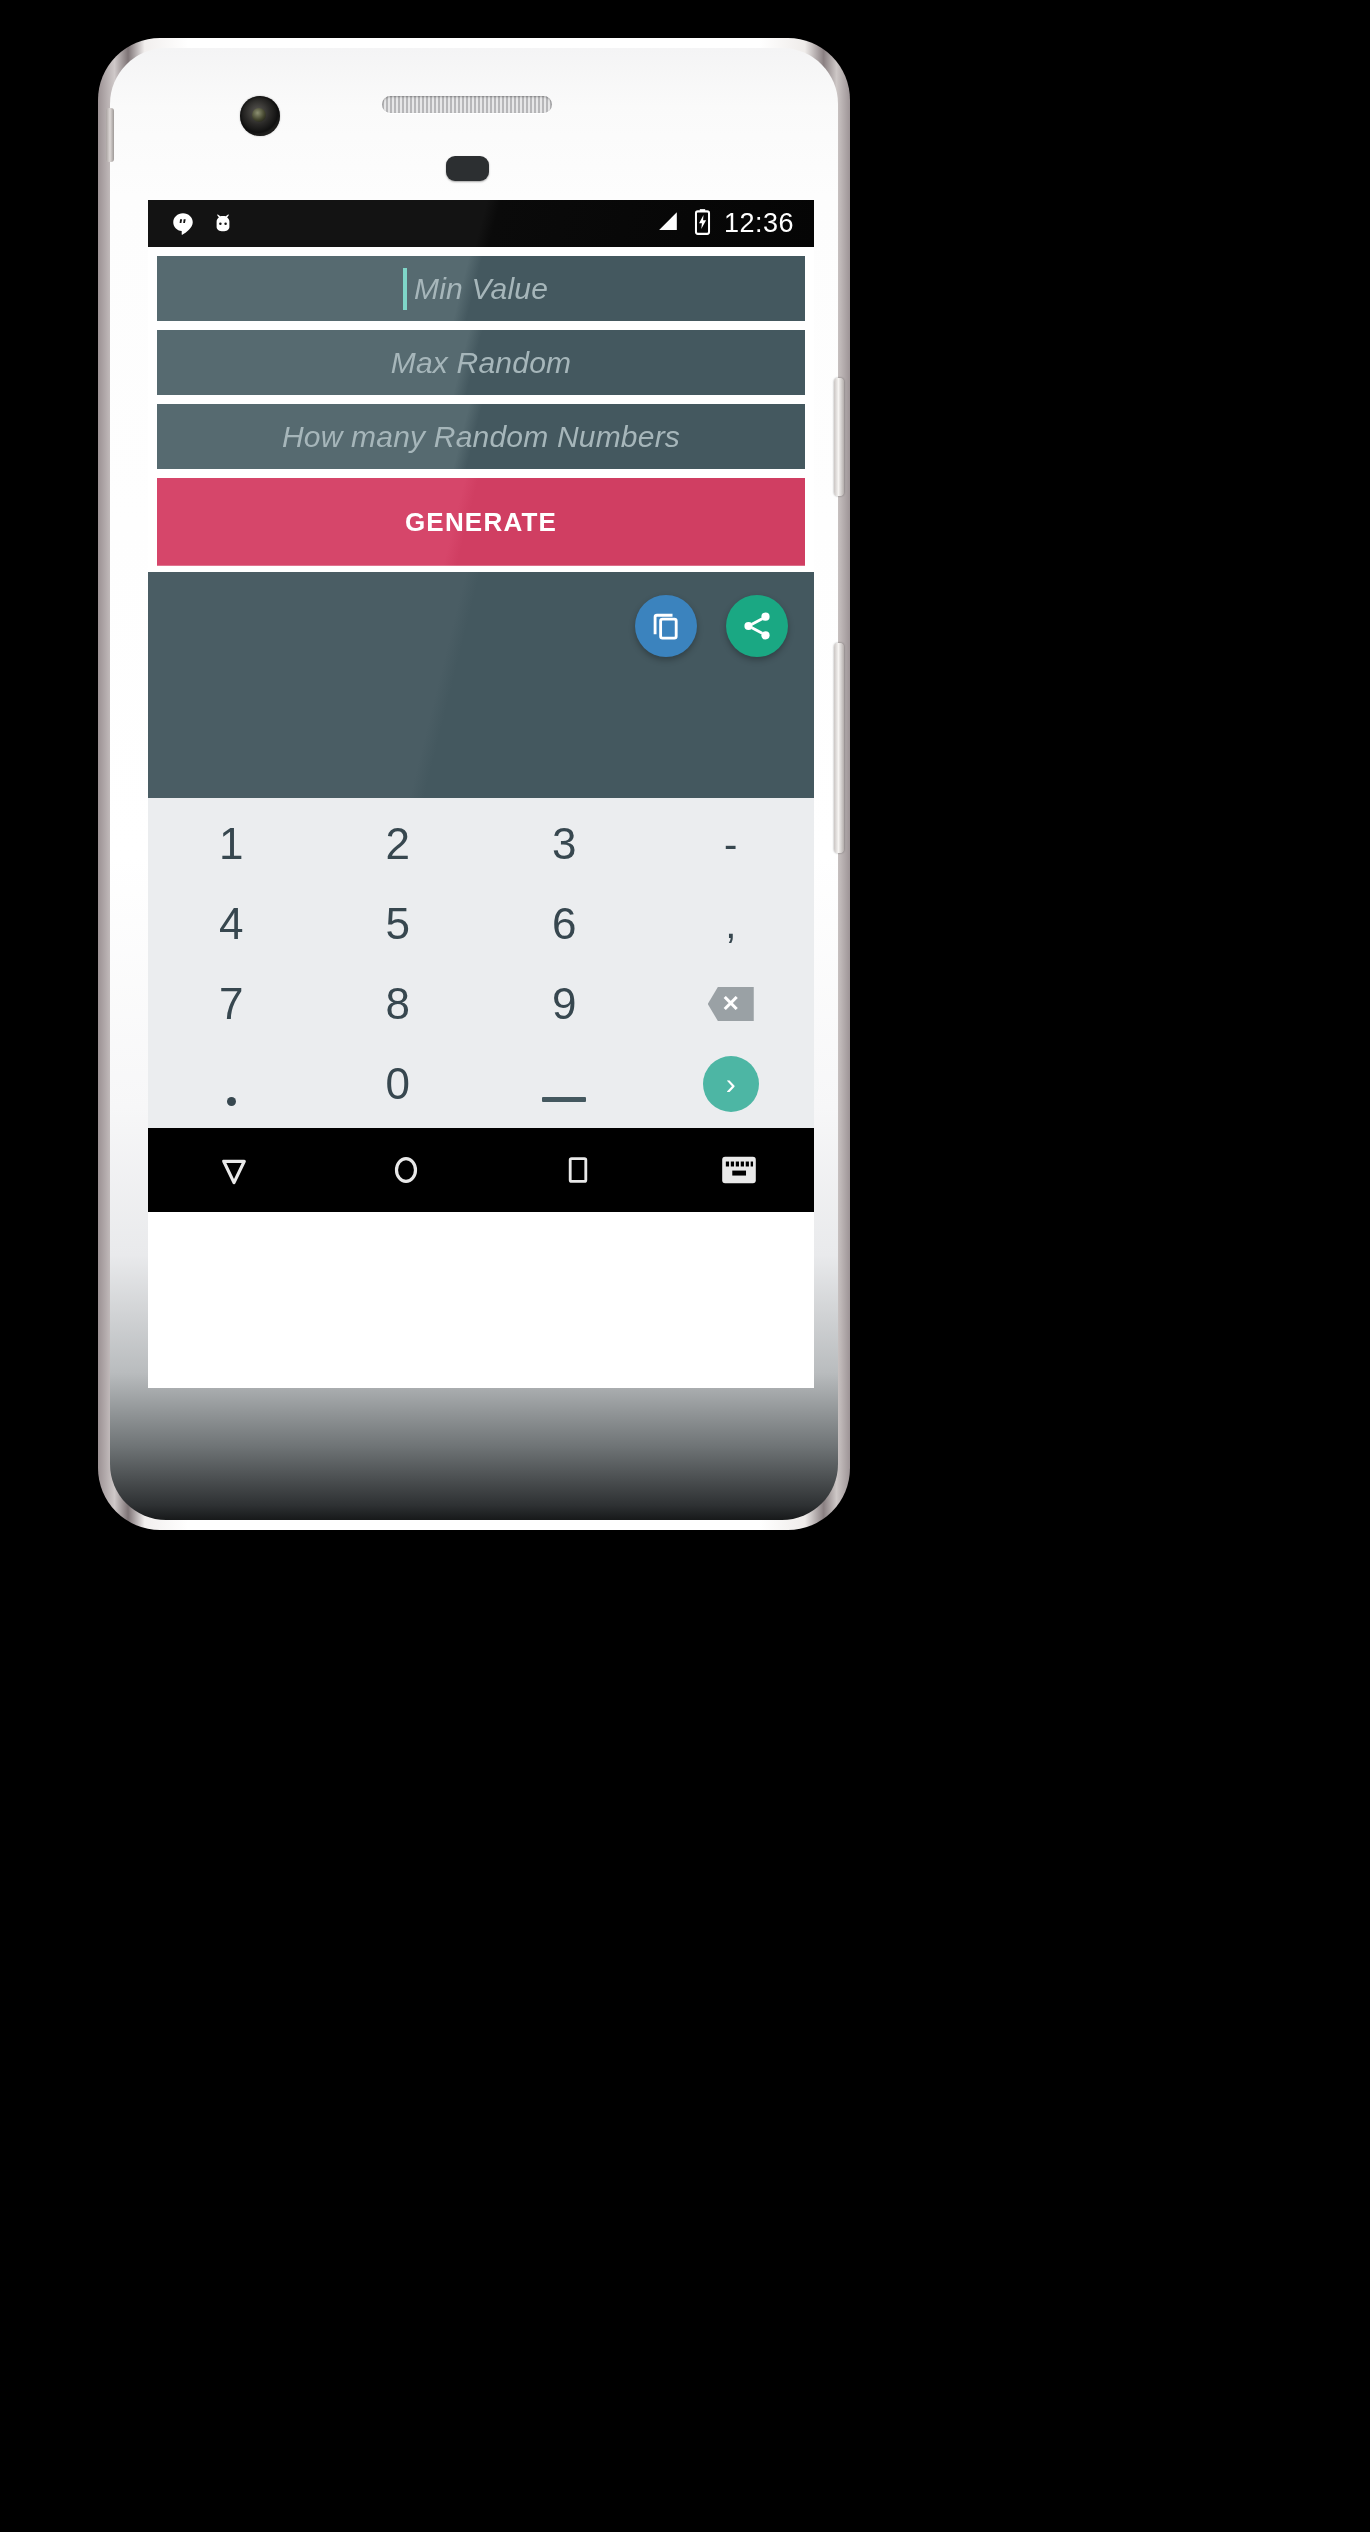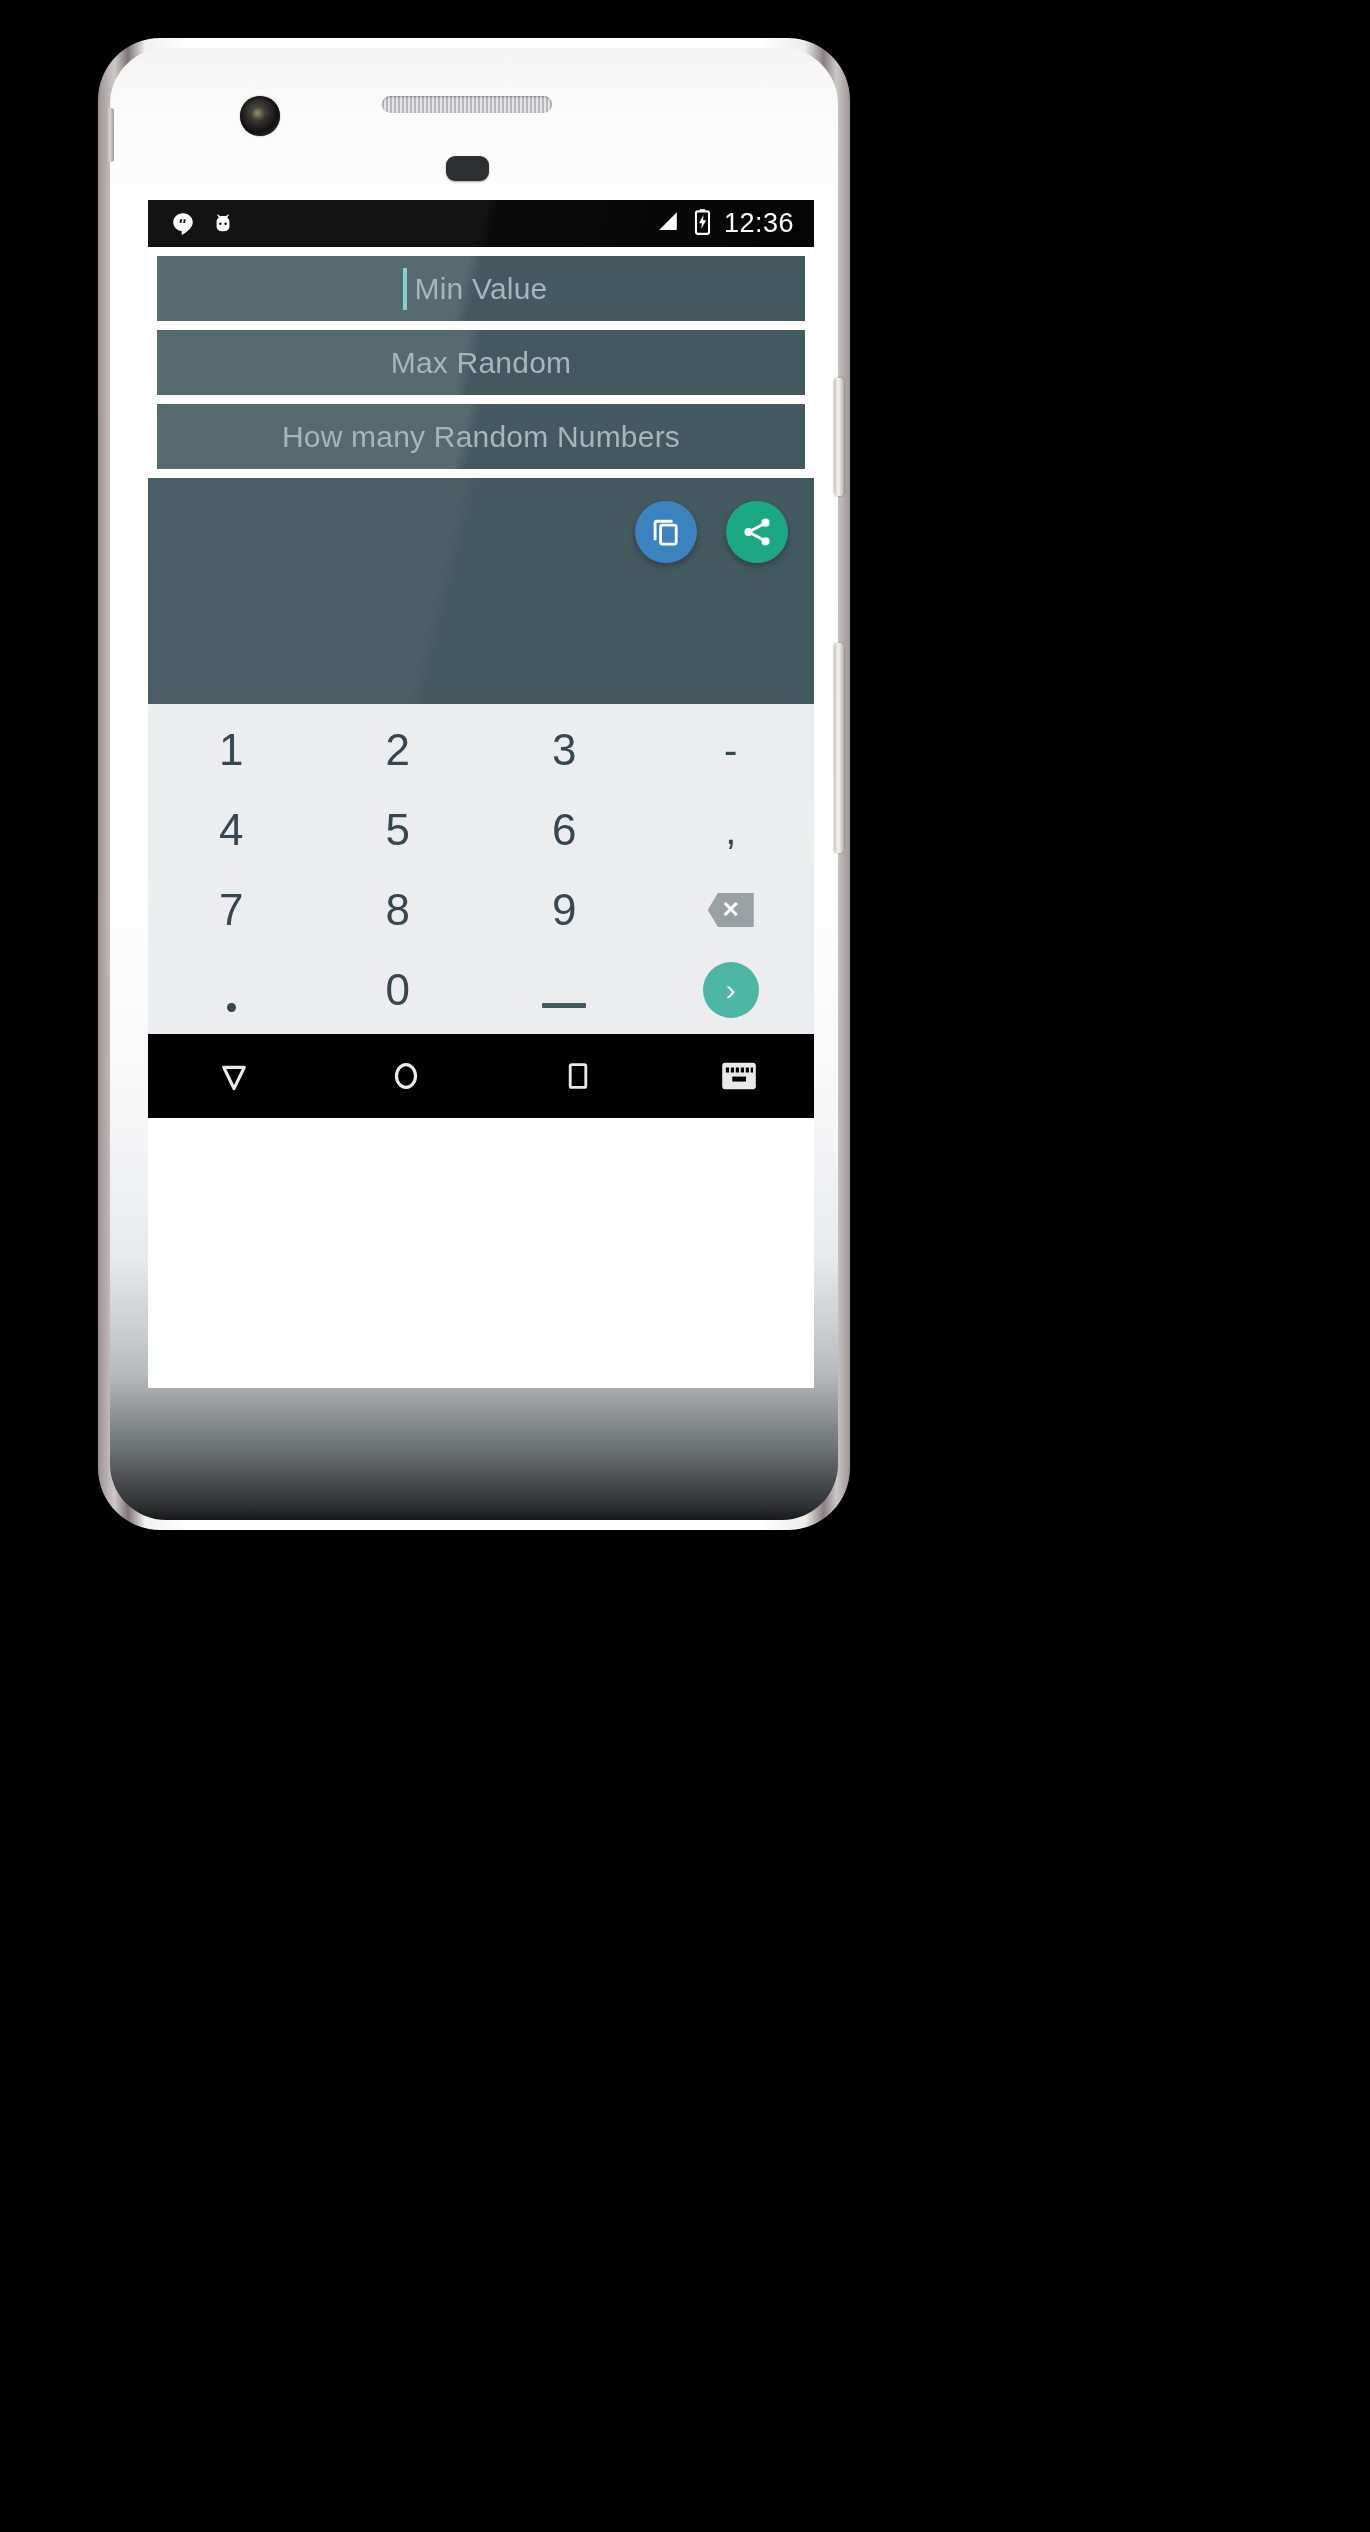--- a/index.html
+++ b/index.html
@@ -77,21 +77,21 @@
   .sb-clock{font-size:27px;letter-spacing:.5px;font-family:"Liberation Sans",sans-serif;}
 
   
   .field{
     position:relative;height:65px;margin:0 9px 9px 9px;
     background:linear-gradient(104deg,#566a70 0%,#566a70 47%,#44585f 49%,#44585f 100%);
     display:flex;align-items:center;justify-content:center;
   }
   .field:first-of-type{margin-top:9px;}
   .field .ph{
-    font-size:30px;color:#a6b6ba;font-weight:400;letter-spacing:.2px;
+    font-size:30px;color:#a6b6ba;font-weight:400;letter-spacing:.2px;font-style:italic;
   }
   .caret{
     position:absolute;width:4px;height:42px;background:#7fd6c8;
   }
 
   .gen-btn{
     height:88px;margin:0 9px;
     background:linear-gradient(104deg,#d6466a 0%,#d6466a 46%,#d03e62 48%,#d03e62 100%);
     display:flex;align-items:center;justify-content:center;
     box-shadow:0 -1px 0 rgba(255,255,255,.25) inset;
@@ -207,20 +207,23 @@
           </div>
 
           <div class="field">
             <span class="ph">Max Random</span>
           </div>
 
           <div class="field">
             <span class="ph">How many Random Numbers</span>
           </div>
 
+          <div class="gen-btn">
+            <span>GENERATE</span>
+          </div>
 
           <div class="result-area">
             <div class="fab copy">
               <span>
                 <svg width="34" height="34" viewBox="0 0 24 24">
                   <rect x="8.2" y="7.2" width="11" height="13.4" rx="1.3" fill="none" stroke="#fff" stroke-width="2"></rect>
                   <path d="M15.6 4.4H5.6a1.3 1.3 0 0 0-1.3 1.3v11.1" fill="none" stroke="#fff" stroke-width="2" stroke-linecap="square"></path>
                 </svg>
               </span>
             </div>

